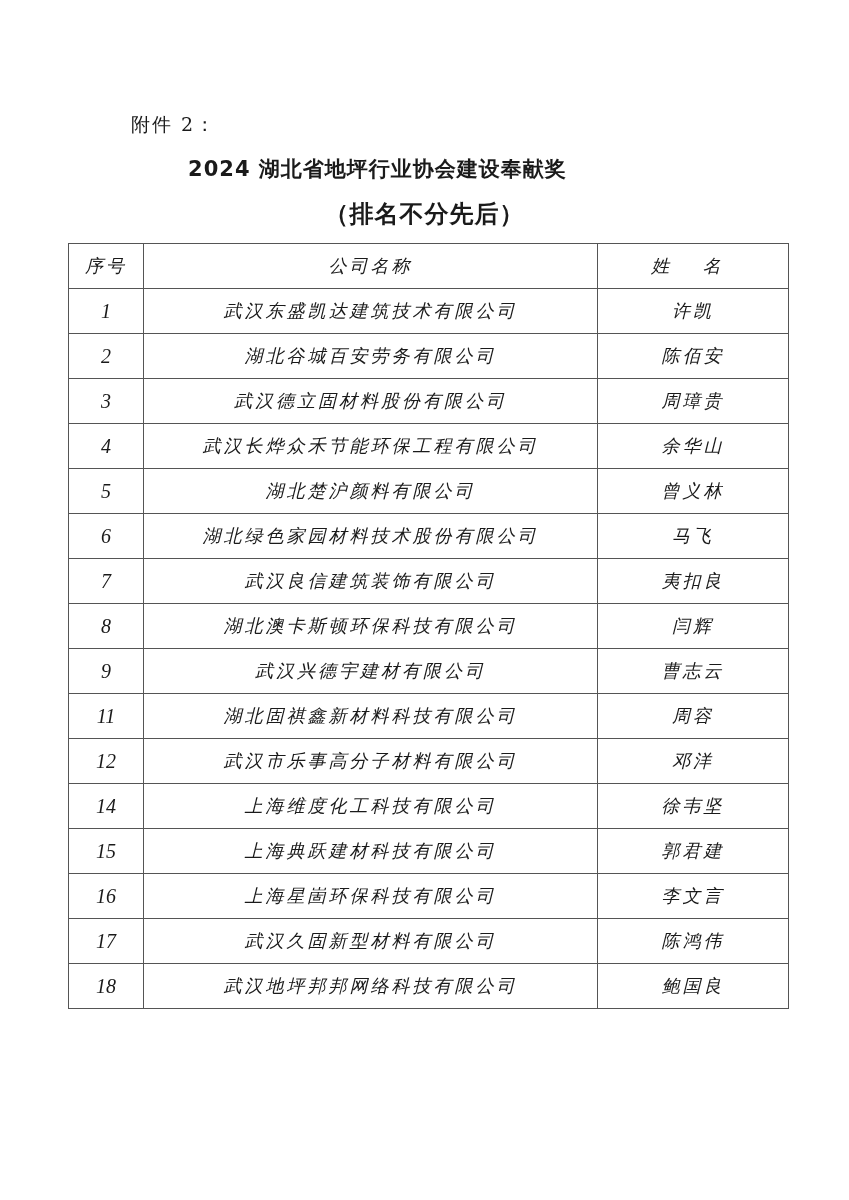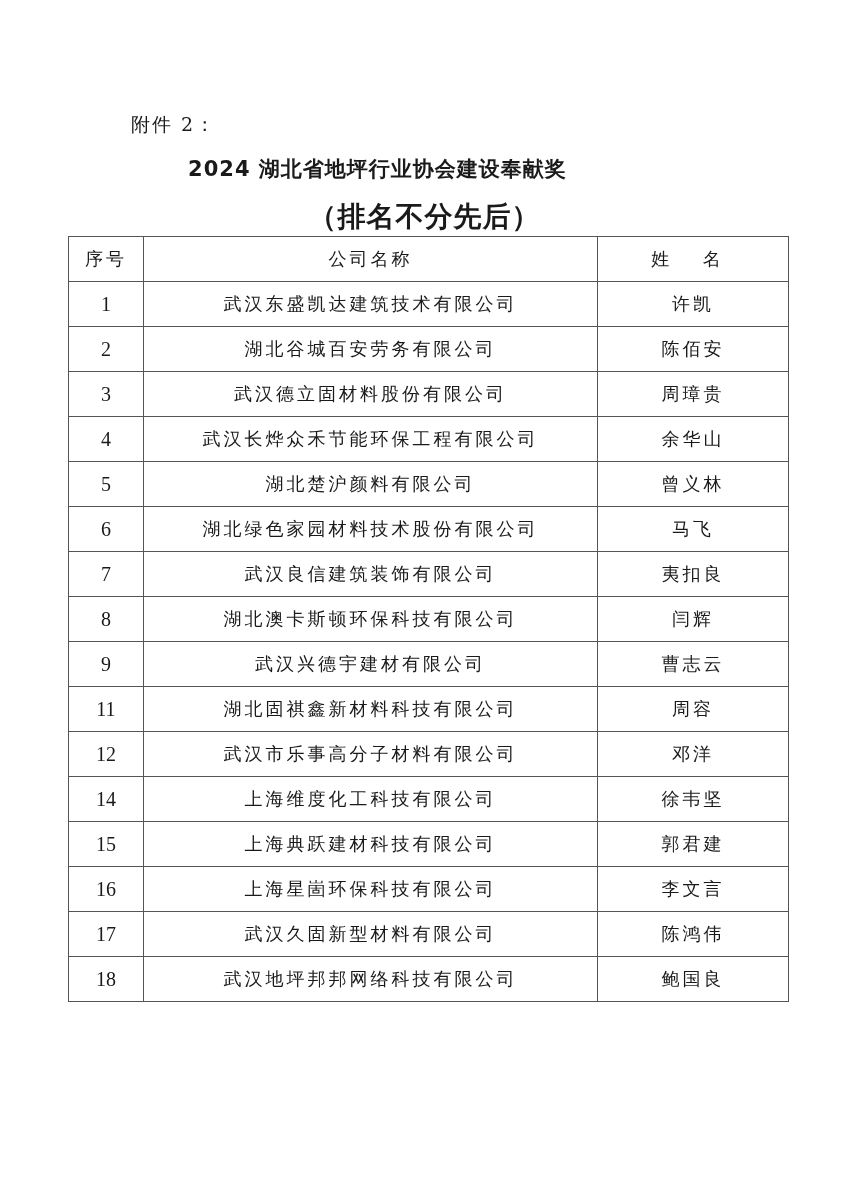--- a/index.html
+++ b/index.html
@@ -2,23 +2,23 @@
 <html><head>
 <meta charset="utf-8">
 <style>
   html, body { margin: 0; padding: 0; background: #ffffff; }
   body { width: 849px; height: 1200px; position: relative; overflow: hidden;
          font-family: "DejaVu Serif", "Liberation Serif", serif; color: #1a1a1a; }
   .attach { position: absolute; left: 131px; top: 112px; font-size: 19px; letter-spacing: 2px; }
   .title { position: absolute; left: 0; width: 755px; top: 155px; text-align: center;
            font-size: 21px; font-weight: bold; letter-spacing: 1px; font-family: "DejaVu Sans", "Liberation Sans", sans-serif; }
   .subtitle { position: absolute; left: 0; width: 849px; top: 198px; text-align: center;
-              font-size: 28px; font-weight: bold; letter-spacing: 1px; font-family: "DejaVu Sans", "Liberation Sans", sans-serif; }
-  table { position: absolute; left: 68px; top: 236px; border-collapse: collapse;
-          width: 720px; table-layout: fixed; }
+              font-size: 24px; font-weight: bold; letter-spacing: 1px; font-family: "DejaVu Sans", "Liberation Sans", sans-serif; }
+  table { position: absolute; left: 68px; top: 243px; border-collapse: collapse;
+          width: 720px; table-layout: fixed; font-style: italic; }
   td, th { border: 1.5px solid #555; text-align: center; font-weight: normal;
            font-size: 18px; height: 44px; padding: 0; letter-spacing: 3px; }
   th { height: 44px; }
   col.c1 { width: 75px; } col.c2 { width: 454px; } col.c3 { width: 191px; }
   td.num { letter-spacing: 0; font-family: "Liberation Serif", serif; font-size: 20px; }
   th.name-h { letter-spacing: 14px; }
 </style>
 </head>
 <body>
 

